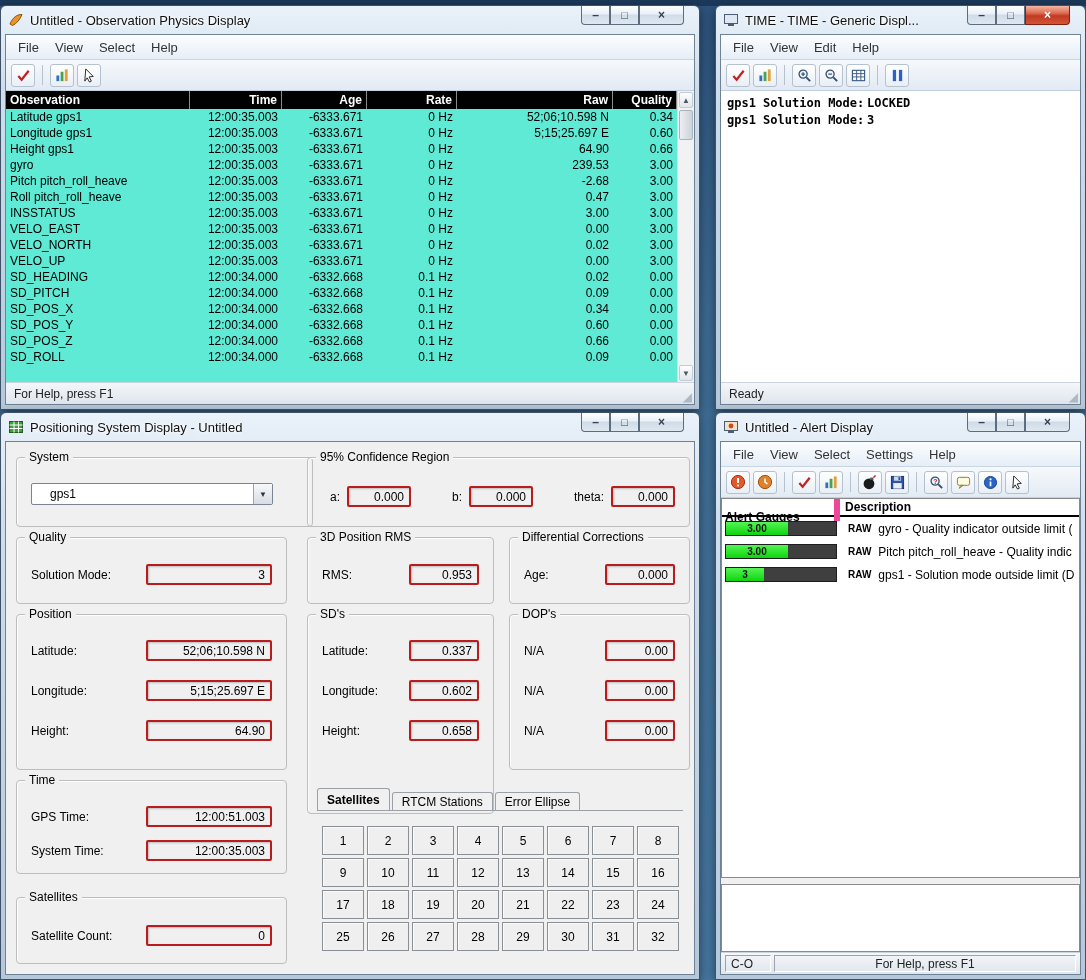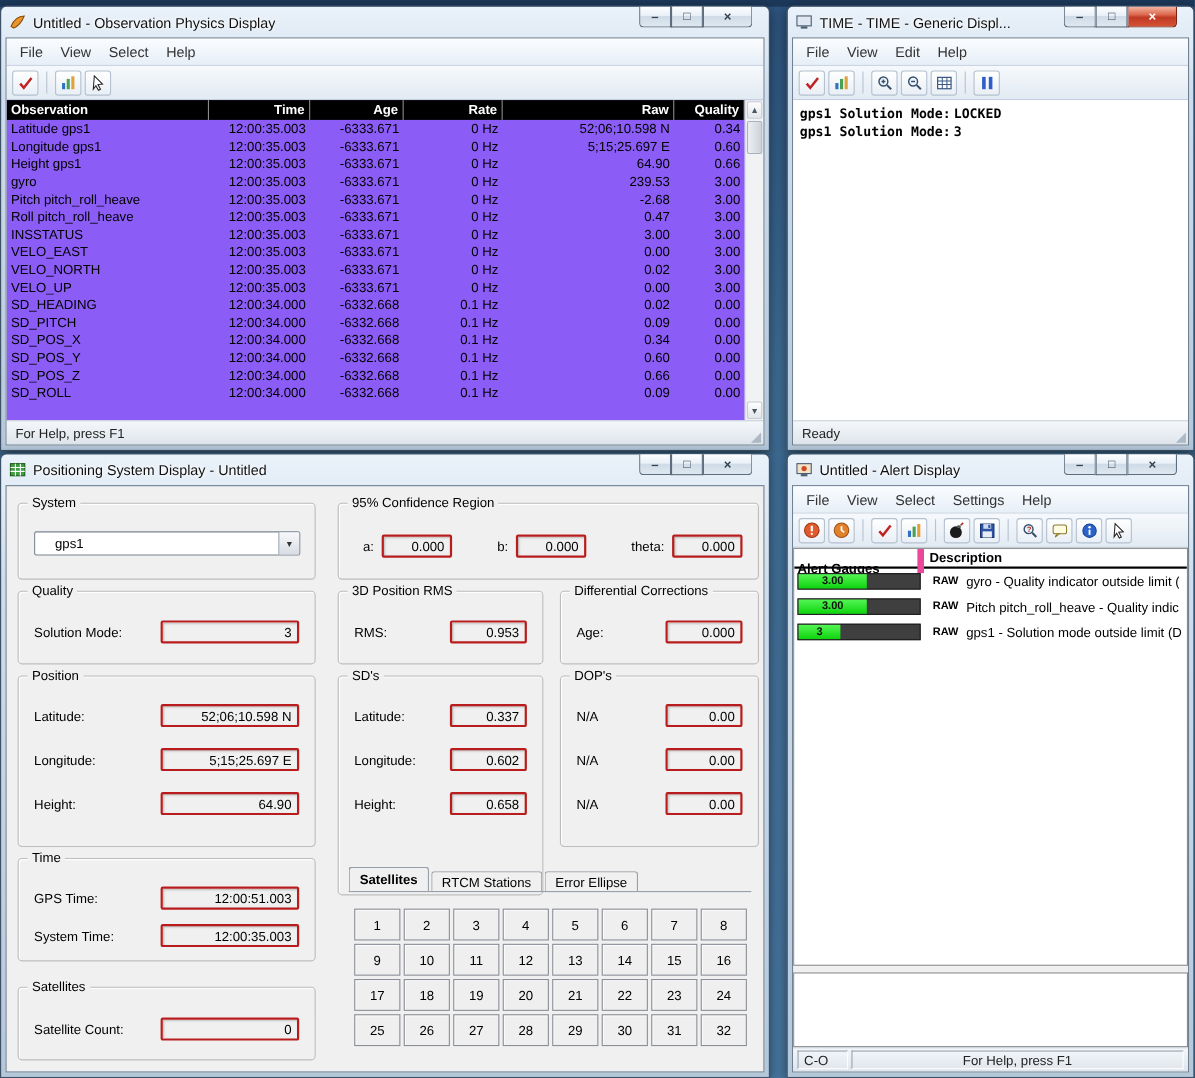--- a/index.html
+++ b/index.html
@@ -34,21 +34,21 @@
   .toolbar{height:31px;background:linear-gradient(#f6f9fc,#e2eaf3);border-bottom:1px solid #c2cfdc;
     display:flex;align-items:center;padding:0 5px;gap:3px;flex:0 0 31px;}
   .tbtn{width:24px;height:23px;border:1px solid #b4c1cf;border-radius:3px;
     background:linear-gradient(#ffffff,#e9eff6);display:flex;align-items:center;justify-content:center;}
   .tsep{width:1px;height:20px;background:#b6c2cf;margin:0 4px;}
   .statusbar{height:22px;flex:0 0 22px;background:linear-gradient(#f4f7fa,#dfe5ec);border-top:1px solid #cbd4de;
     display:flex;align-items:center;font-size:12px;color:#222;padding:0 8px;position:relative;}
   .grip{position:absolute;right:2px;bottom:0;font-size:12px;color:#aeb9c6;}
 
   
-  .tablewrap{flex:1;display:flex;min-height:0;background:#8b5cf6;}
+  .tablewrap{flex:1;display:flex;min-height:0;background:#5eead4;}
   .obs-table{flex:1;display:flex;flex-direction:column;overflow:hidden;}
   .obs-head{display:flex;height:18px;flex:0 0 18px;background:#000;color:#fff;font-size:12px;font-weight:bold;}
   .hc{display:flex;align-items:center;justify-content:flex-end;padding:0 4px;border-right:1px solid #8b8b8b;height:100%;}
   .orow{display:flex;height:16px;font-size:12px;align-items:center;white-space:nowrap;}
   .oc{padding:0 4px;text-align:right;overflow:hidden;}
   .c0{width:184px;text-align:left;justify-content:flex-start;}
   .c1{width:92px;}.c2{width:85px;}.c3{width:90px;}.c4{width:156px;}.c5{flex:1;}
   .vscroll{width:17px;flex:0 0 17px;background:#f1f2f4;border-left:1px solid #d8dce0;display:flex;flex-direction:column;}
   .sbtn{height:16px;flex:0 0 16px;display:flex;align-items:center;justify-content:center;font-size:8px;color:#4a5764;
     background:linear-gradient(#fdfdfe,#e2e6ea);border:1px solid #c5cbd2;border-radius:2px;margin:1px;}
@@ -444,21 +444,21 @@
         </div>
       <div class="capbtn">
           <span class="glyph-max">□</span>
         </div>
       <div class="capbtn close">
           <span>×</span>
         </div>
     </div>
     <div class="dlg">
 
-      <div class="group" style="left:10px;top:15px;width:271px;height:70px;">
+      <div class="group" style="left:10px;top:15px;width:297px;height:70px;">
         <span class="group-label">System</span>
         <div class="combo">
           <span class="combo-value">gps1</span>
           <span class="combo-btn">▼</span>
         </div>
       </div>
 
       <div class="group" style="left:301px;top:15px;width:383px;height:70px;">
         <span class="group-label">95% Confidence Region</span>
         <div style="display:flex;align-items:center;justify-content:space-between;padding:28px 14px 0 22px;">

